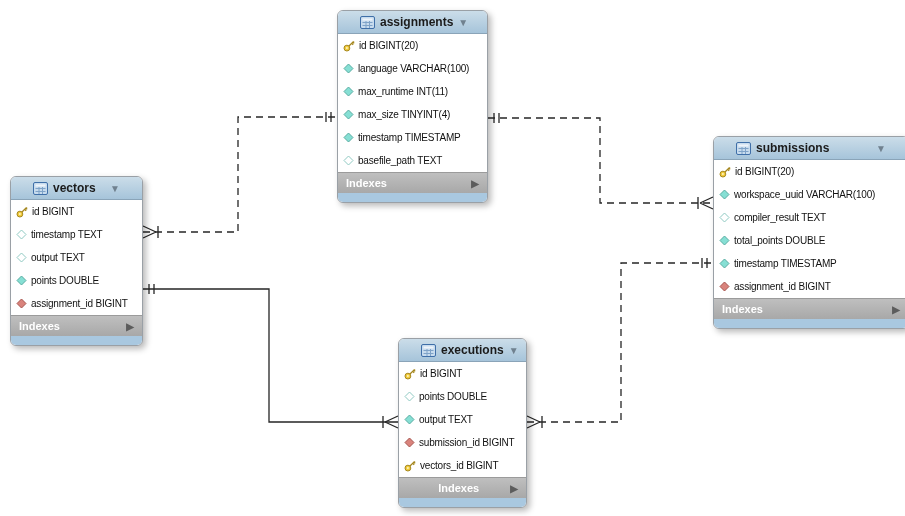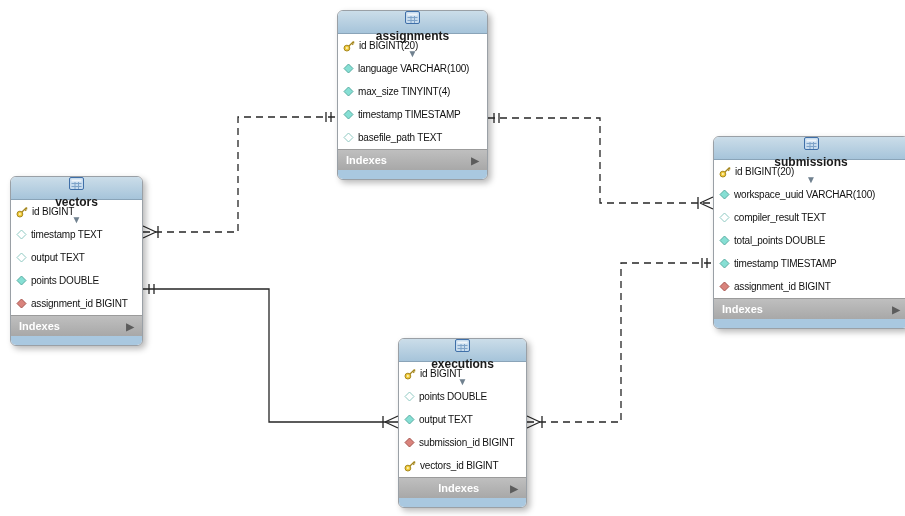--- a/index.html
+++ b/index.html
@@ -11,24 +11,23 @@
   .wire.dashed { stroke-dasharray:7 5; }
   .marker { fill:none; stroke:#262626; stroke-width:1.3; }
 
   .table {
     position:absolute; z-index:2;
     border:1px solid #9aa0a6; border-radius:6px; overflow:hidden;
     background:#ffffff;
     box-shadow:3px 3px 6px rgba(0,0,0,0.28);
   }
   .table-header {
-    height:23px; display:flex; align-items:center; gap:5px; padding:0 10px;
+    height:23px; display:flex; align-items:center; gap:5px; padding:0 22px;
     background:linear-gradient(#cbdde9,#a6c4da);
     border-bottom:1px solid #8aa4b8;
-    flex-direction:column;
   }
   .tbl-icon { display:flex; align-items:center; }
   .tbl-title { font-weight:bold; font-size:12px; color:#1b1b1b; flex:1; white-space:nowrap; }
   .tbl-collapse { color:#70818f; font-size:10px; cursor:pointer; }
   .table-body { background:#ffffff; }
   .table-row { height:23px; display:flex; align-items:center; gap:4px; padding:0 4px 0 5px; background:#fff; }
   .col-icon { display:flex; align-items:center; flex:0 0 auto; }
   .col-label { font-size:10px; color:#111; white-space:nowrap; letter-spacing:-0.2px; }
   .table-footer {
     height:21px; display:flex; align-items:center; padding:0 8px;
@@ -89,20 +88,28 @@
             </svg>
           </span>
           <span class="col-label">language VARCHAR(100)</span>
         </div>
         <div class="table-row">
           <span class="col-icon">
             <svg width="11" height="11" viewBox="0 0 11 11">
               <path d="M5.5 1 L10 5.5 L5.5 10 L1 5.5 Z" fill="#86dfd4" stroke="#58aca1"></path>
             </svg>
           </span>
+          <span class="col-label">max_runtime INT(11)</span>
+        </div>
+        <div class="table-row">
+          <span class="col-icon">
+            <svg width="11" height="11" viewBox="0 0 11 11">
+              <path d="M5.5 1 L10 5.5 L5.5 10 L1 5.5 Z" fill="#86dfd4" stroke="#58aca1"></path>
+            </svg>
+          </span>
           <span class="col-label">max_size TINYINT(4)</span>
         </div>
         <div class="table-row">
           <span class="col-icon">
             <svg width="11" height="11" viewBox="0 0 11 11">
               <path d="M5.5 1 L10 5.5 L5.5 10 L1 5.5 Z" fill="#86dfd4" stroke="#58aca1"></path>
             </svg>
           </span>
           <span class="col-label">timestamp TIMESTAMP</span>
         </div>

